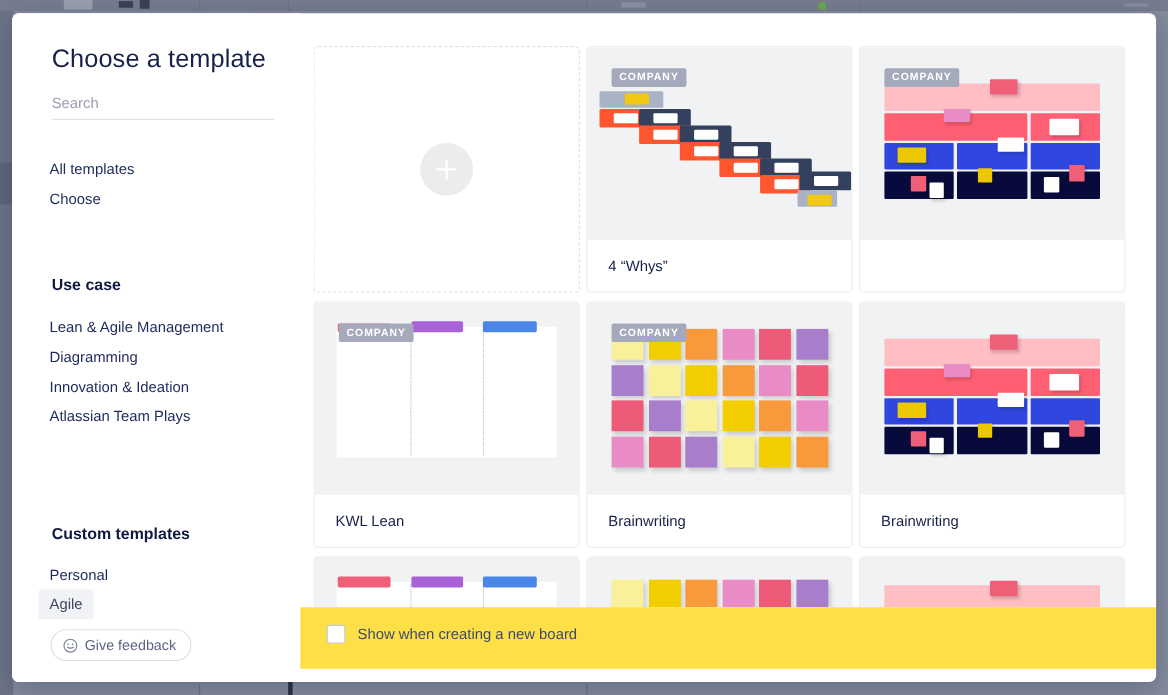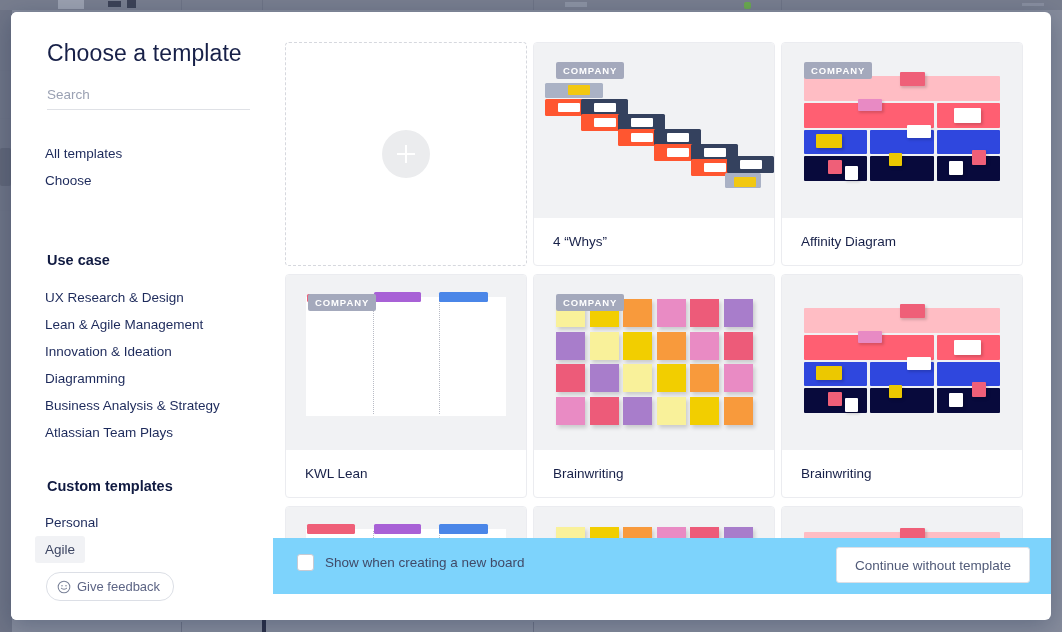--- a/index.html
+++ b/index.html
@@ -142,21 +142,21 @@
 
   
   .kwl-page { position:absolute; background:#fff; }
   .kwl-dash { position:absolute; border-left:1px dotted #b9bcc6; }
   .kwl-tab  { position:absolute; border-radius:1.5px; }
 
   
   .sticky { position:absolute; box-shadow:2px 3px 4px rgba(0,0,0,.16); }
 
   
-  .footer { position:absolute; left:262px; top:526px; width:778px; height:56px; background:#7dd3fc; }
+  .footer { position:absolute; left:262px; top:540px; width:778px; height:56px; background:#fde047; }
   .chk-wrap {
     position:absolute; left:24px; top:16px;
     display:flex; align-items:center; gap:11px; cursor:pointer;
   }
   .chkbox { width:15px; height:15px; border:1.6px solid #c7cad3; border-radius:3px; background:#fff; }
   .chk-label { font-size:13.5px; color:#404a68; }
   .continue-btn {
     position:absolute; right:21px; top:9px;
     height:36px; padding:0 18px;
     border:1px solid #dcdfe6; border-radius:3px; background:#fff;
@@ -206,25 +206,23 @@
         <div class="nav-item">
           <span>All templates</span>
         </div>
         <div class="nav-item">
           <span>Choose</span>
         </div>
       </div>
 
       <div class="section-head sec-usecase">Use case</div>
       <div class="uc-list">
-        <div class="nav-item">UX Research &amp; Design</div>
         <div class="nav-item">Lean &amp; Agile Management</div>
+        <div class="nav-item">Diagramming</div>
         <div class="nav-item">Innovation &amp; Ideation</div>
-        <div class="nav-item">Diagramming</div>
-        <div class="nav-item">Business Analysis &amp; Strategy</div>
         <div class="nav-item">Atlassian Team Plays</div>
       </div>
 
       <div class="section-head sec-custom">Custom templates</div>
       <div class="ct-list">
         <div class="nav-item">Personal</div>
         <div class="nav-item selected">Agile</div>
       </div>
 
       <div class="feedback-btn">
@@ -300,21 +298,20 @@
             <div class="aff-note n-pinklt" style="left:76px;top:56px;width:24px;height:12px;"></div>
             <div class="aff-note n-white" style="left:172px;top:65px;width:27px;height:15px;"></div>
             <div class="aff-note n-white" style="left:125px;top:82px;width:24px;height:13px;"></div>
             <div class="aff-note n-yellow" style="left:34px;top:91px;width:26px;height:14px;"></div>
             <div class="aff-note n-yellow" style="left:107px;top:110px;width:13px;height:13px;"></div>
             <div class="aff-note n-rose" style="left:190px;top:107px;width:14px;height:15px;"></div>
             <div class="aff-note n-rose" style="left:46px;top:117px;width:14px;height:14px;"></div>
             <div class="aff-note n-white" style="left:63px;top:123px;width:13px;height:14px;"></div>
             <div class="aff-note n-white" style="left:167px;top:118px;width:14px;height:14px;"></div>
           </div>
-          <div class="card-label">Affinity Diagram</div>
         </div>
 
         <div class="card">
           <div class="card-thumb">
             <div class="company-chip">COMPANY</div>
             <div class="kwl-page" style="left:20px;top:22px;width:200px;height:119px;"></div>
             <div class="kwl-dash" style="left:87px;top:24px;height:115px;"></div>
             <div class="kwl-dash" style="left:153px;top:24px;height:115px;"></div>
             <div class="kwl-tab" style="left:21px;top:19px;width:48px;height:8px;background:#ef5f78;"></div>
             <div class="kwl-tab" style="left:88px;top:17px;width:47px;height:10px;background:#a861d6;"></div>
@@ -416,17 +413,16 @@
         </div>
 
       </div>
     </div>
 
     <div class="footer">
       <div class="chk-wrap">
         <div class="chkbox"></div>
         <div class="chk-label">Show when creating a new board</div>
       </div>
-      <button class="continue-btn">Continue without template</button>
     </div>
 
   </div>
 </div>
 
 </body></html>

